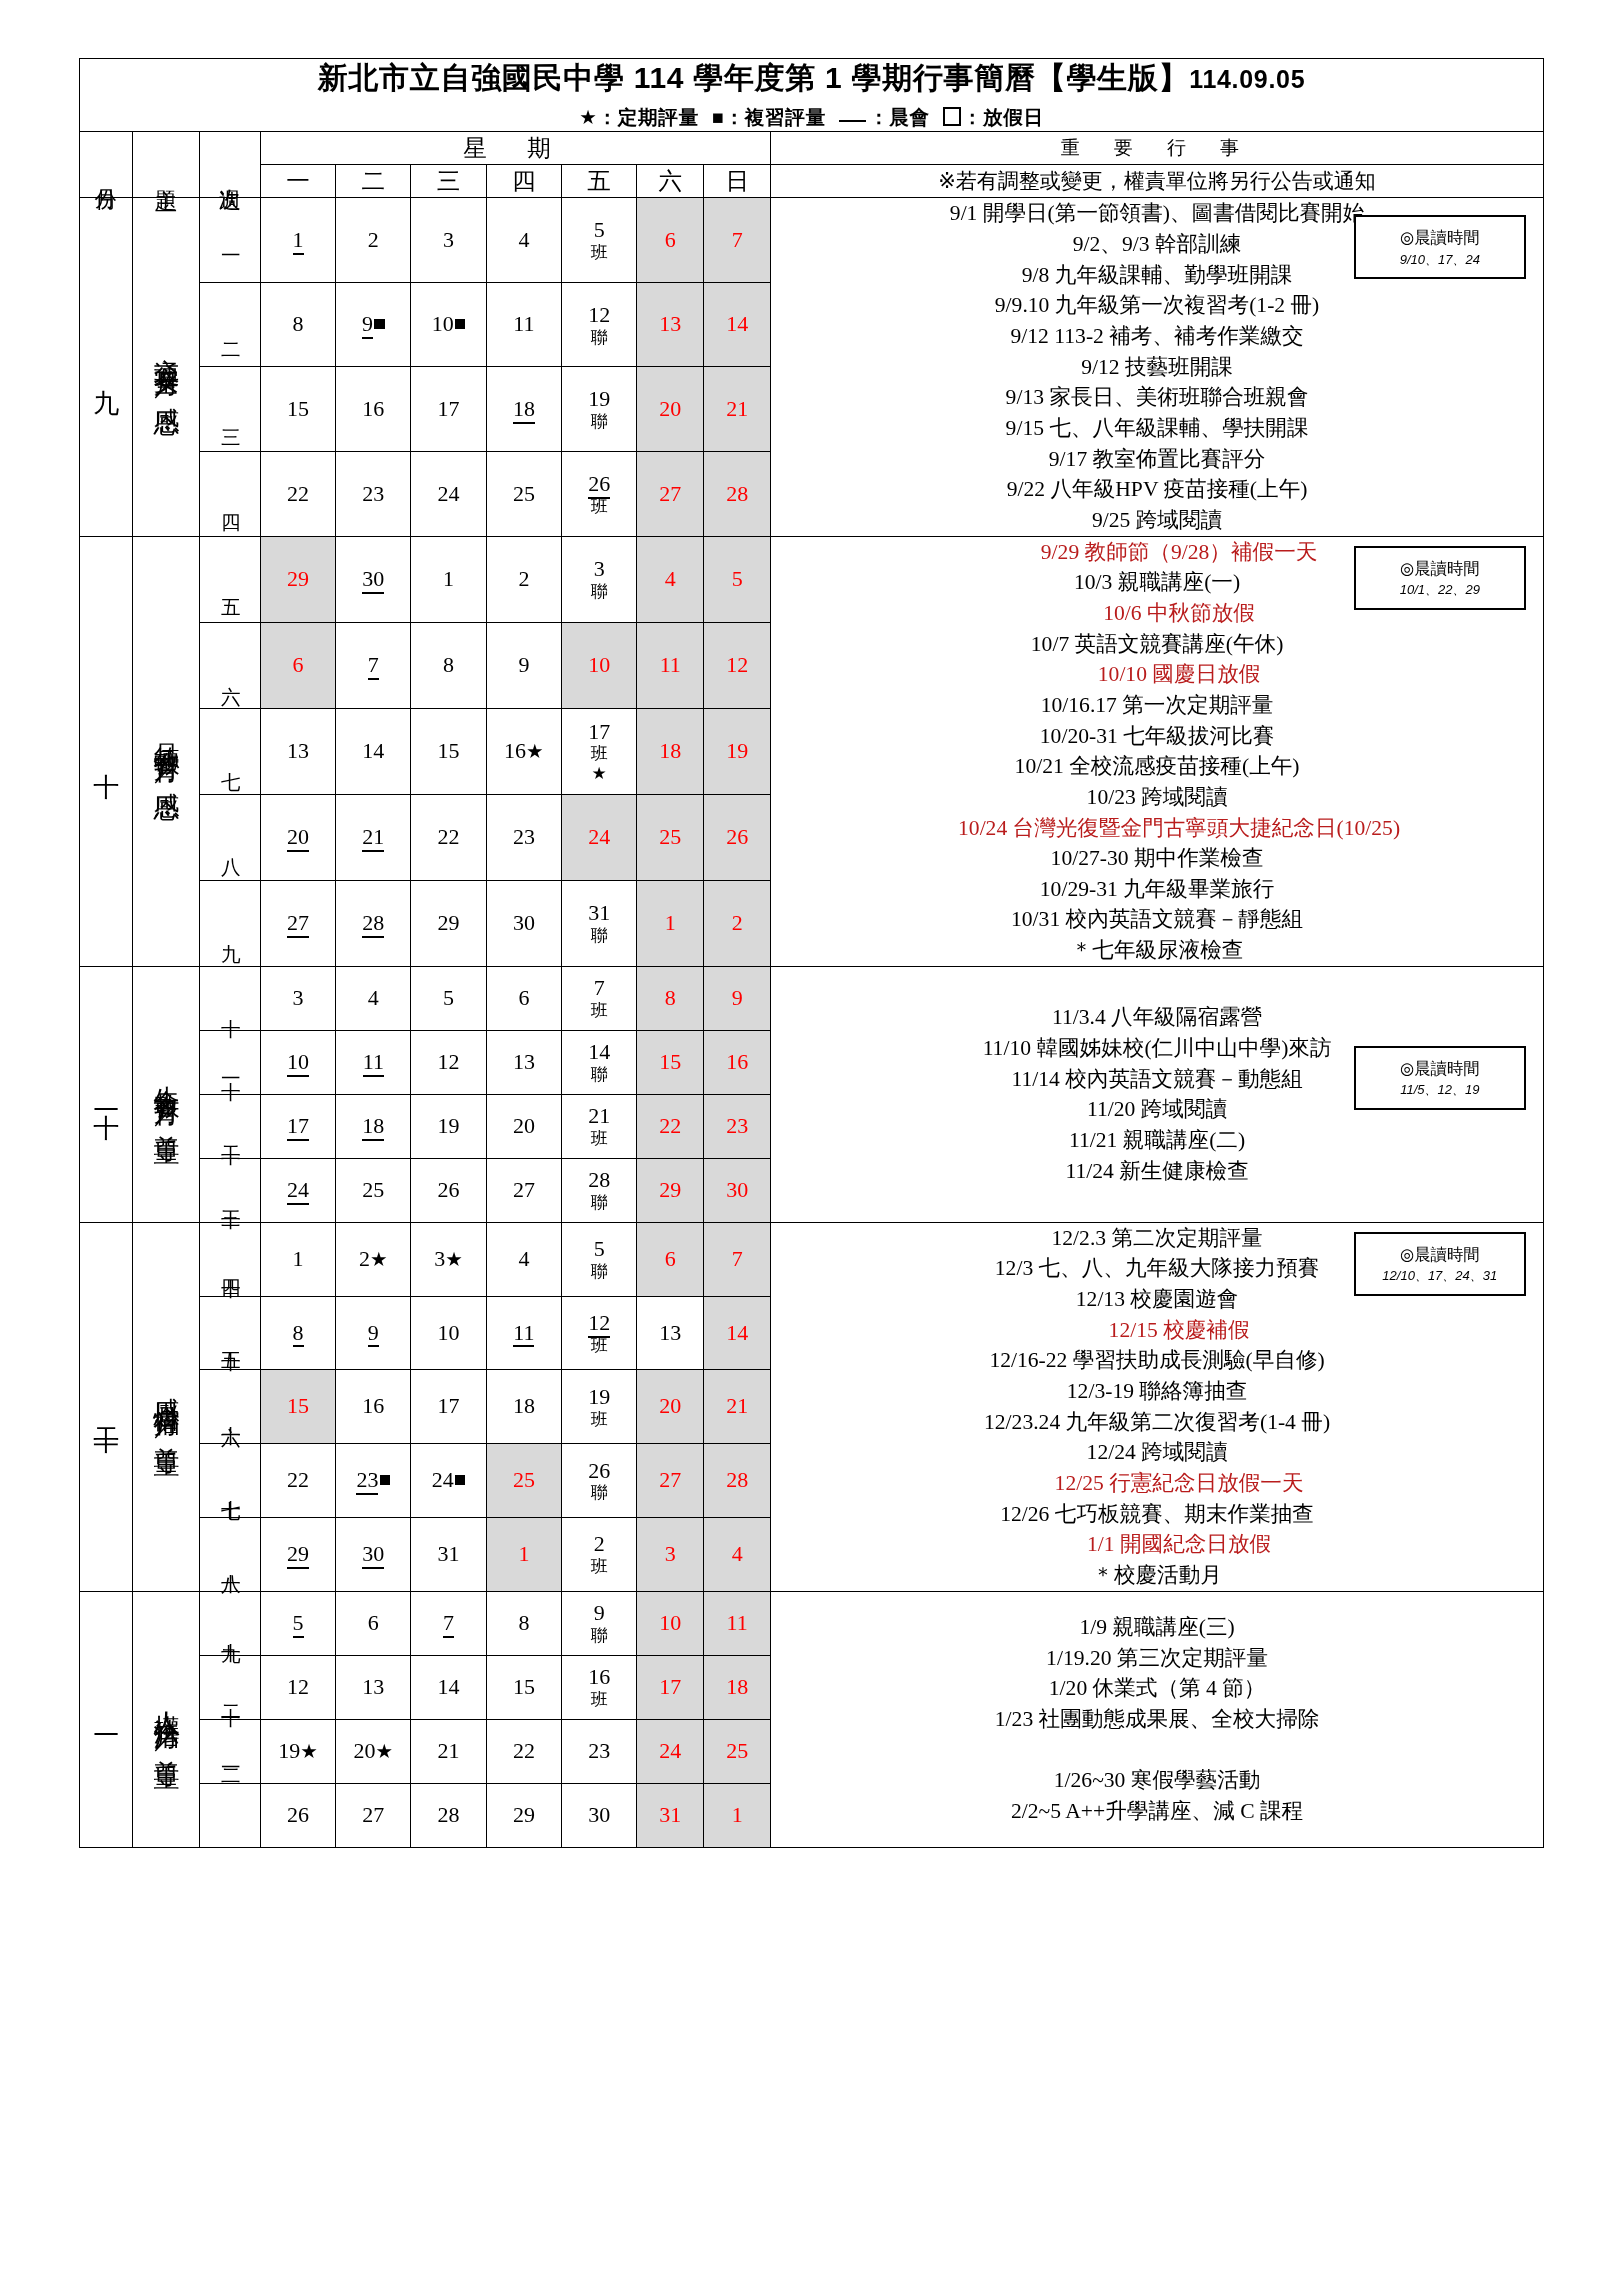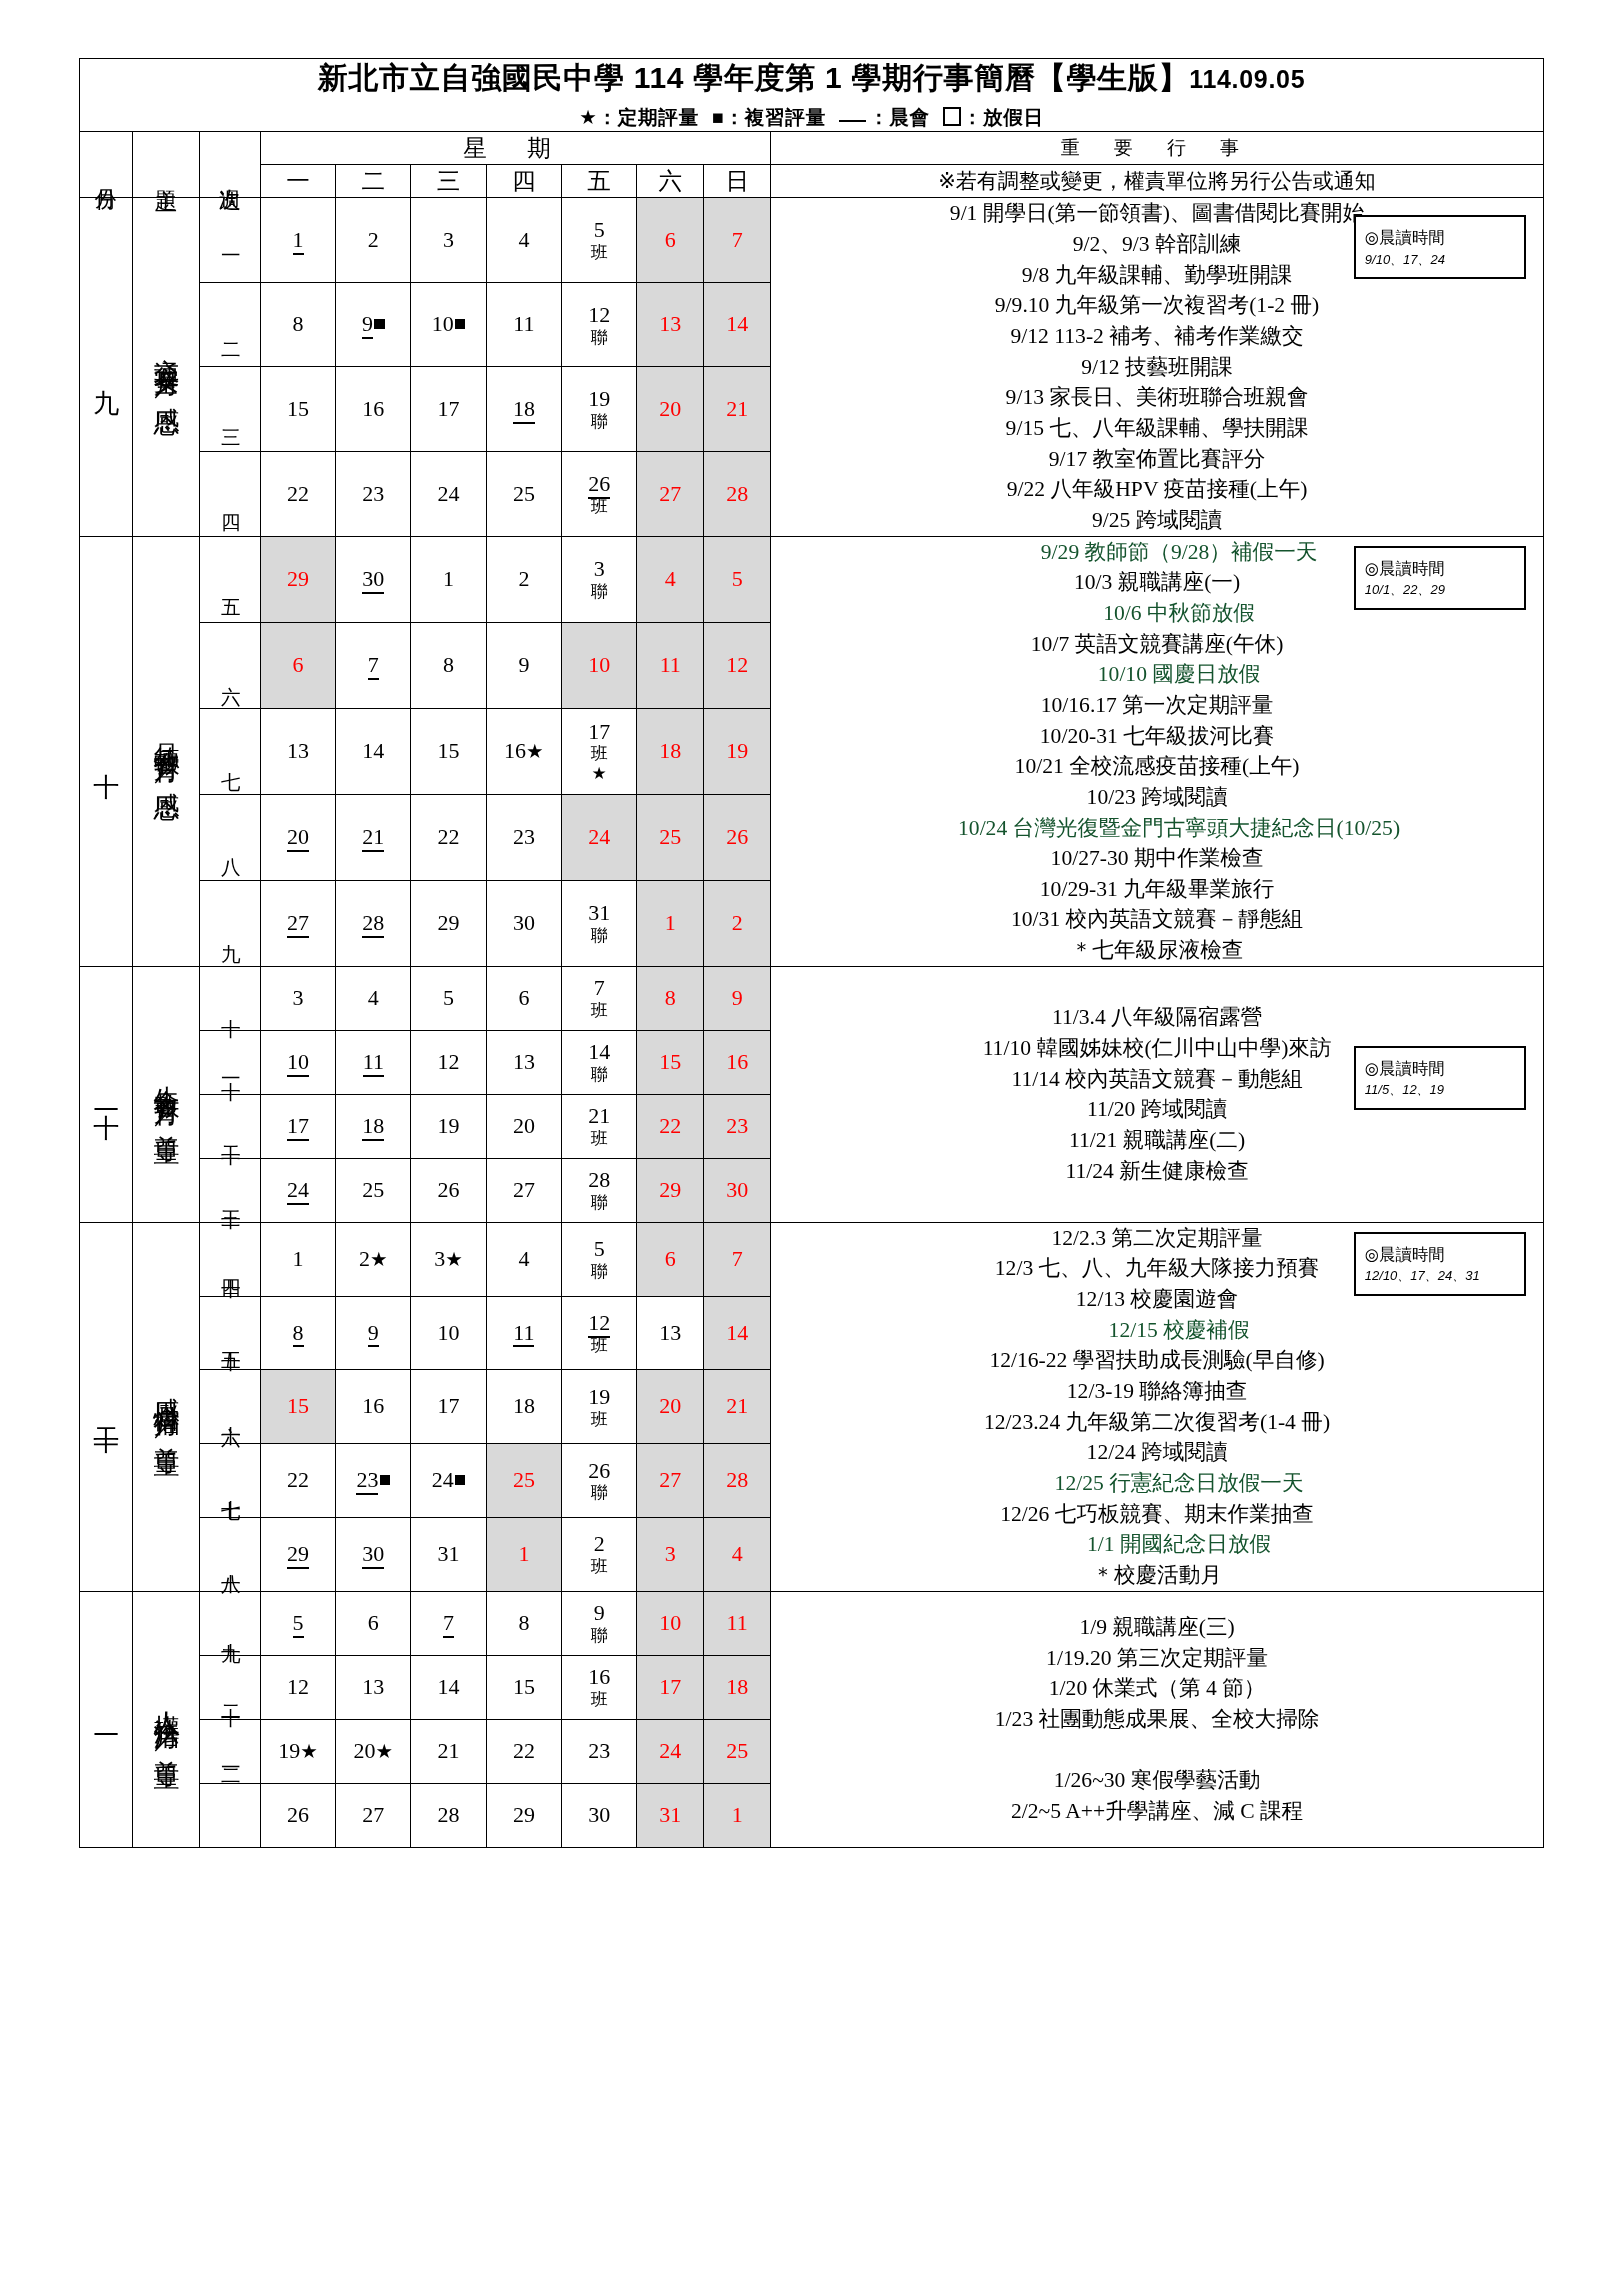--- a/index.html
+++ b/index.html
@@ -117,27 +117,27 @@
   .sq { display:inline-block; width:10.5px; height:10.5px; background:#000; vertical-align: 2px; margin-left:1.3px;}
   
   td.events {
     vertical-align: top;
     text-align: left;
     padding: 5.2px 10.5px 5.2px 13px;
     position: relative;
   }
   .ev-list { font-size: 21.6px; line-height: 1.42; }
   .ev { white-space: nowrap; }
-  .ev.red { color: #14532d; padding-left: 44px; }
+  .ev.red { color: #b91c1c; padding-left: 44px; }
   .readbox {
     position: absolute;
     border: 2px solid #000;
     background: #fff;
     font-family: "Liberation Sans", "DejaVu Sans", sans-serif;
-    text-align: left;
+    text-align: center;
     line-height: 1.5;
     padding: 7.9px 9.2px;
     font-size: 16.4px;
     width: 150px;
   }
   .readbox .rb-title { font-size: 16.4px; }
   .readbox .rb-days { font-size: 13px; margin-top: 0; font-style: italic; }
 </style>
 </head>
 <body>

